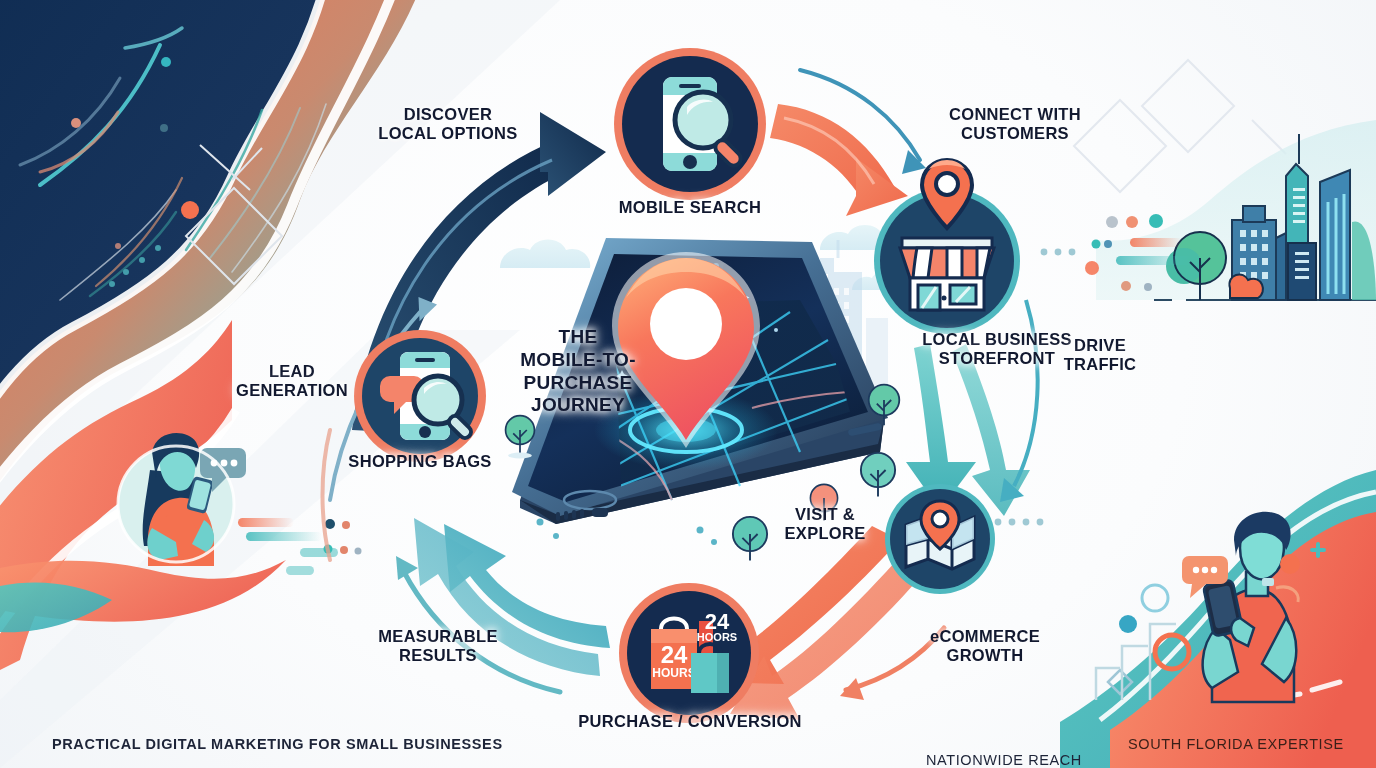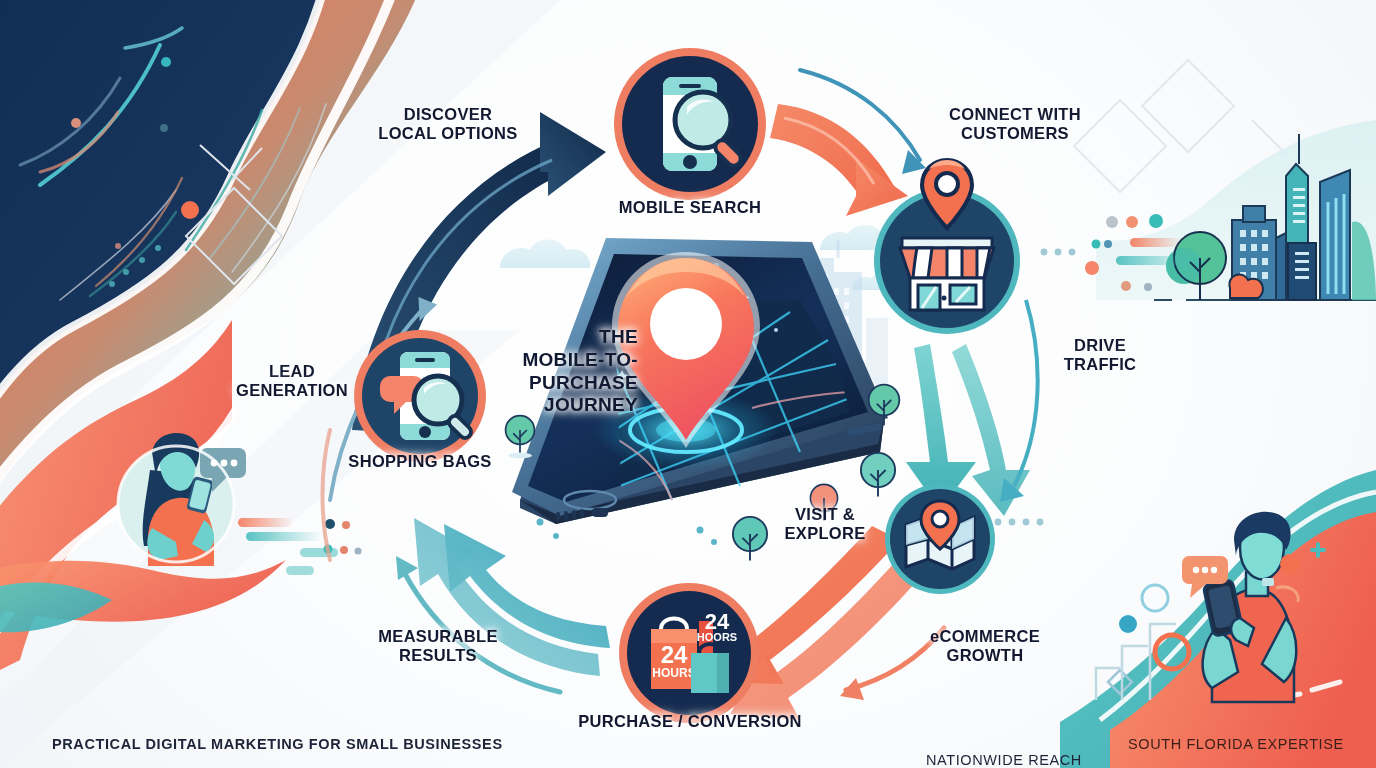--- a/index.html
+++ b/index.html
@@ -24,21 +24,21 @@
     letter-spacing:0.3px;
     line-height:1.18;
     text-align:center;
     white-space:pre-line;
     text-shadow:0 0 6px #fff,0 0 10px #fff,0 0 14px #fff;
     pointer-events:none;
   }
   .node-cap{font-size:16.5px;}
   .flow-cap{font-size:16.5px;}
   .center-cap{
-    font-size:19px;text-align:right;line-height:1.2;color:#121a33;
+    font-size:19px;text-align:center;line-height:1.2;color:#121a33;
   }
   .footer-txt{
     position:absolute;font-size:14.5px;letter-spacing:0.6px;
     font-weight:normal;color:#1d2438;white-space:nowrap;
   }
   .footer-txt.on-orange{color:#3a1f18;}
 
   
   .node{position:absolute;border-radius:50%;}
 </style>
@@ -625,20 +625,22 @@
   </svg>
 
   <div class="lbl flow-cap" style="left:358px;top:105px;width:180px;">DISCOVER
 LOCAL OPTIONS</div>
 
   <div class="lbl node-cap" style="left:600px;top:198px;width:180px;">MOBILE SEARCH</div>
 
   <div class="lbl flow-cap" style="left:925px;top:105px;width:180px;">CONNECT WITH
 CUSTOMERS</div>
 
+  <div class="lbl node-cap" style="left:882px;top:330px;width:230px;">LOCAL BUSINESS
+STOREFRONT</div>
 
   <div class="lbl flow-cap" style="left:1030px;top:336px;width:140px;">DRIVE
 TRAFFIC</div>
 
 
   <div class="lbl flow-cap" style="left:890px;top:627px;width:190px;">eCOMMERCE
 GROWTH</div>
 
   <div class="lbl flow-cap" style="left:770px;top:505px;width:110px;">VISIT &amp;
 EXPLORE</div>

